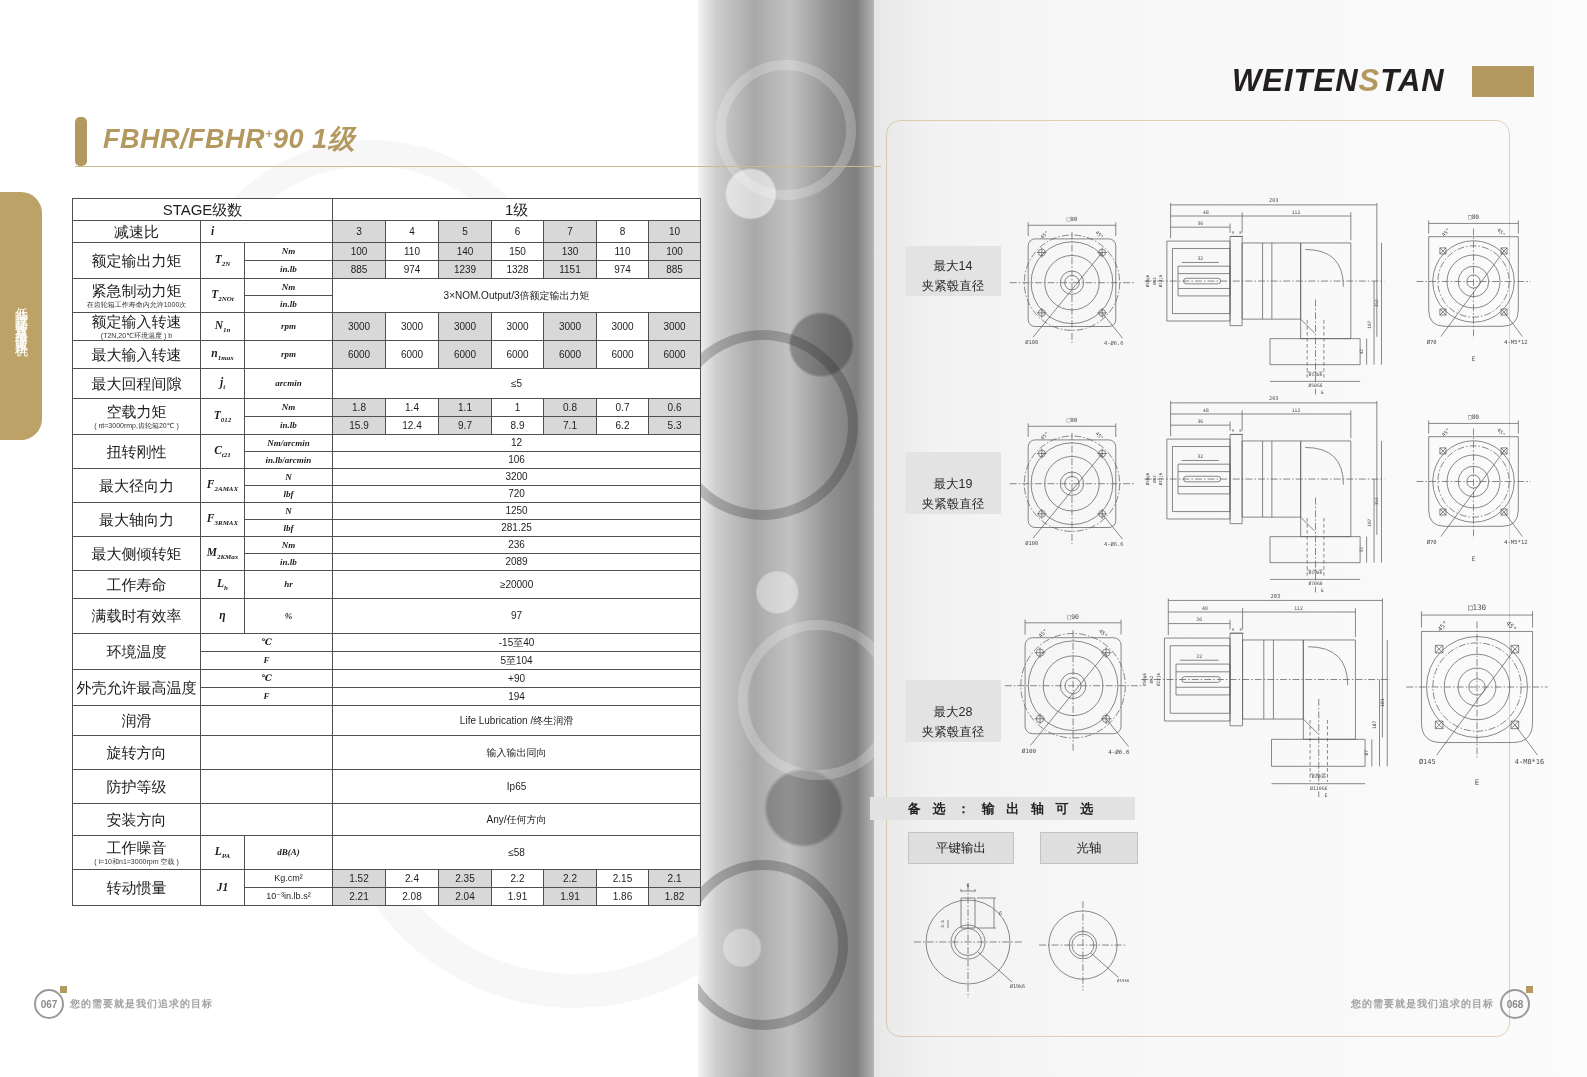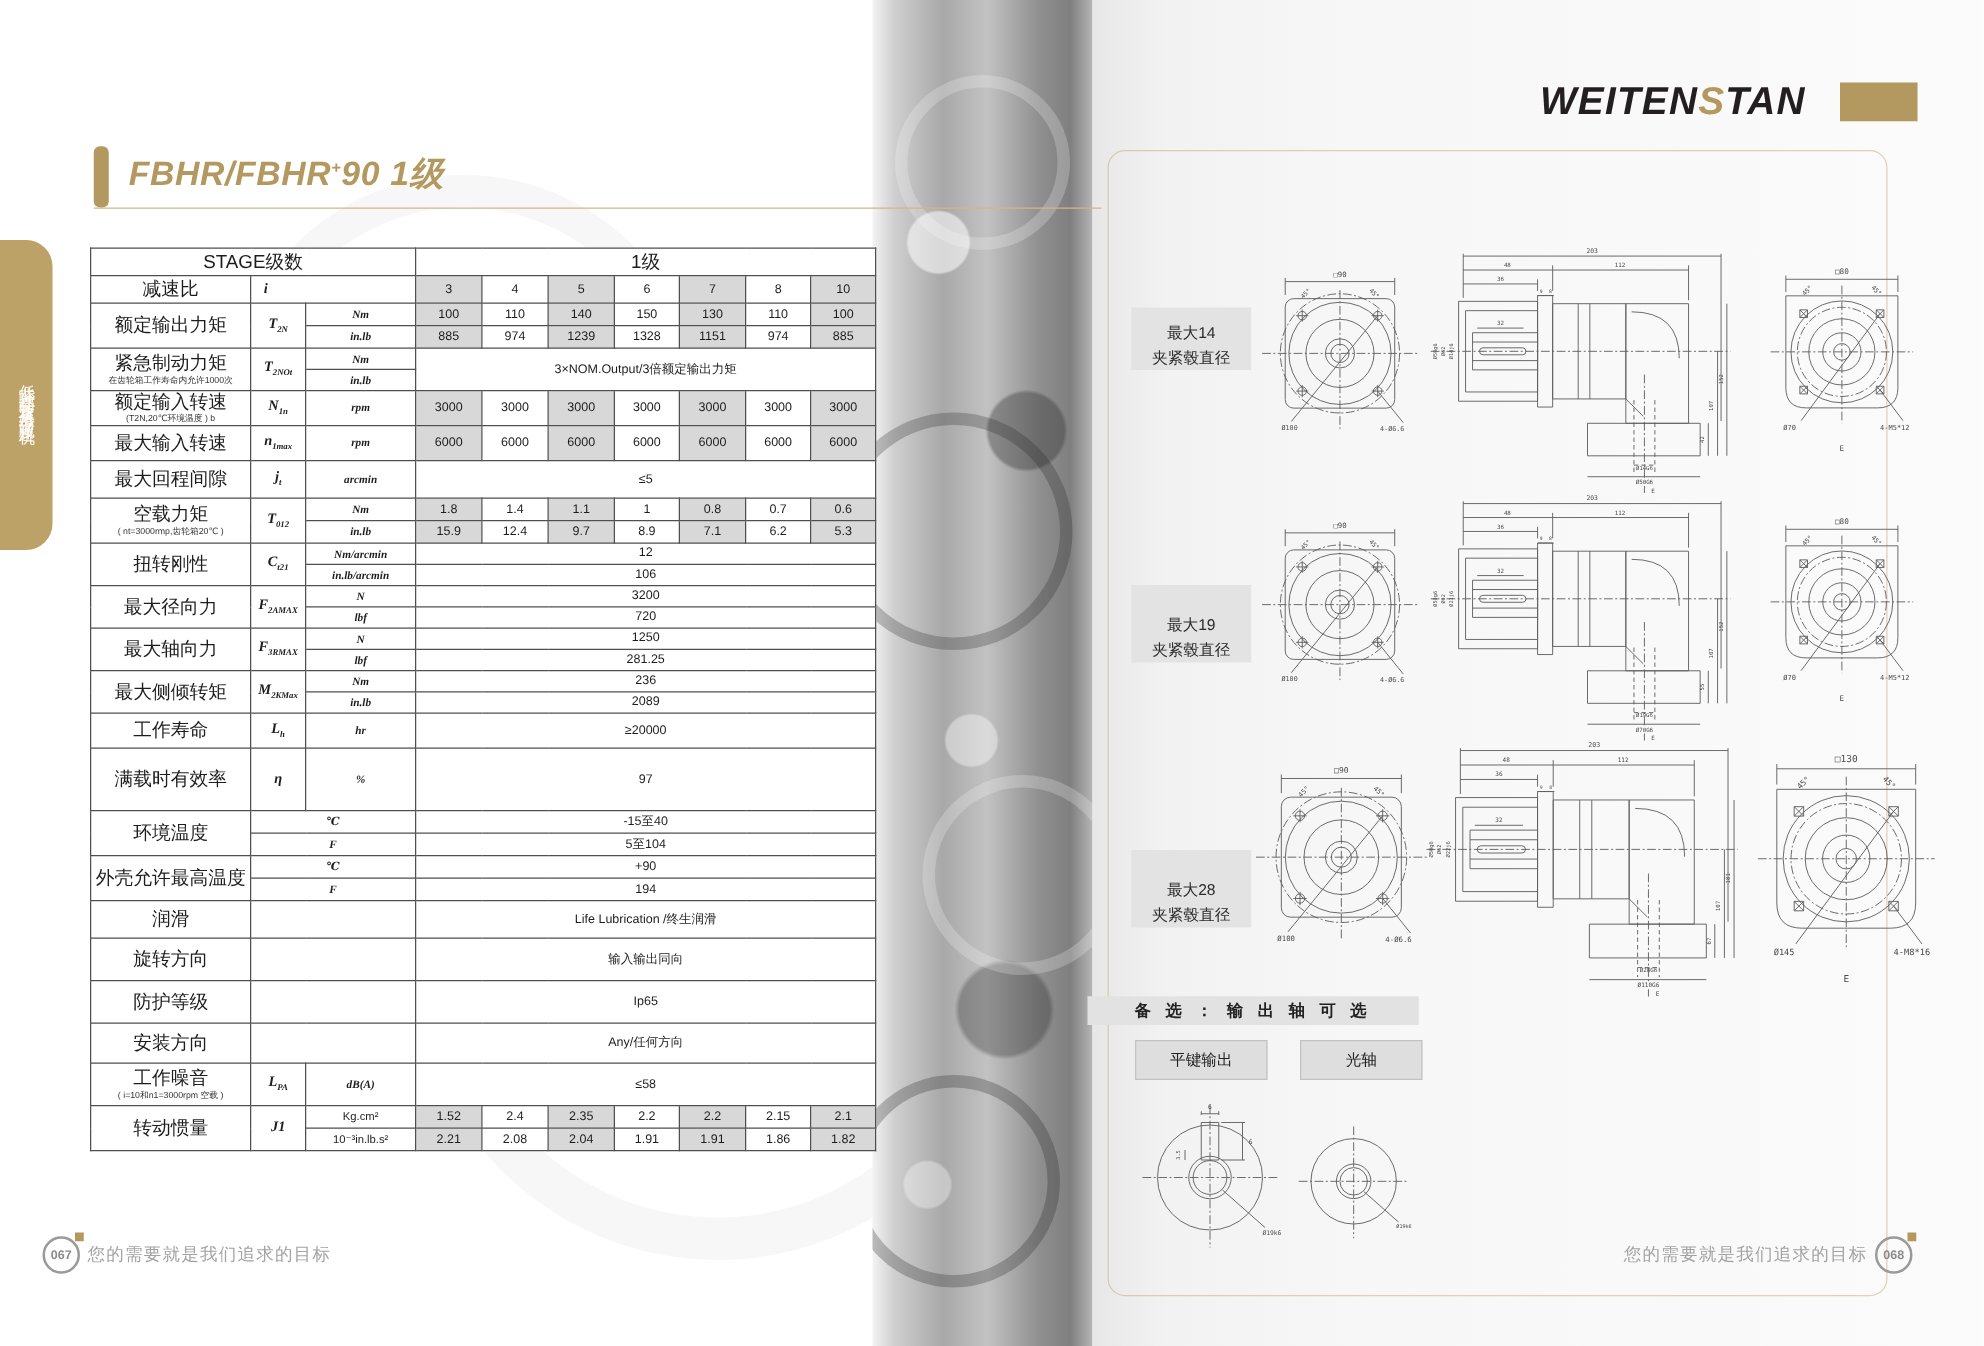--- a/index.html
+++ b/index.html
@@ -56,21 +56,21 @@
   #options-header{left:870px;top:797px;width:265px;height:23px;background:#e2e2e2;display:flex;align-items:center;justify-content:center;
     font-weight:bold;font-size:13px;letter-spacing:4px;color:#222;}
   .option-box{background:#dedede;border:1px solid #c2c2c2;display:flex;align-items:center;justify-content:center;
     font-size:12.5px;color:#222;}
   #option-keyed{left:908px;top:832px;width:104px;height:30px;}
   #option-plain{left:1040px;top:832px;width:96px;height:30px;}
   
   .pagenum-circle{width:26px;height:26px;border:2px solid #9a9a9a;border-radius:50%;display:flex;align-items:center;justify-content:center;
     color:#8a8a8a;font-size:10px;font-weight:bold;background:transparent;}
   .gold-dot{width:7px;height:7px;background:#b3985f;}
-  .slogan{color:#a3a3a3;font-size:14px;letter-spacing:1px;}
+  .slogan{color:#a3a3a3;font-size:10px;letter-spacing:1px;font-weight:bold;}
 </style>
 </head>
 <body>
 
 <div class="abs" id="left-page-bg"></div>
 <div class="abs ghost-gear" style="left:180px;top:140px;width:330px;height:330px;"></div>
 <div class="abs ghost-gear" style="left:330px;top:520px;width:420px;height:420px;border-width:34px;"></div>
 <div class="abs" id="gutter-photo">
   <div class="gear-ring" style="left:18px;top:60px;width:120px;height:120px;"></div>
   <div class="gear-ring" style="left:-30px;top:330px;width:170px;height:170px;border-color:rgba(30,30,30,.25);"></div>
@@ -271,21 +271,21 @@
           <td colspan="7">2089</td>
         </tr>
         <tr style="height: 28px;">
           <td rowspan="1">
             <div class="lab">工作寿命</div>
           </td>
           <td rowspan="1" class="sym">L<sub>h</sub></td>
           <td class="unit">hr</td>
           <td colspan="7">≥20000</td>
         </tr>
-        <tr style="height: 50px;">
+        <tr style="height: 35px;">
           <td rowspan="1">
             <div class="lab">满载时有效率</div>
           </td>
           <td rowspan="1" class="sym">η</td>
           <td class="unit">%</td>
           <td colspan="7">97</td>
         </tr>
         <tr style="height: 18px;">
           <td rowspan="2">
             <div class="lab">环境温度</div>
@@ -489,21 +489,21 @@
       <line x1="36" y1="23" x2="124" y2="23"></line>
       <text x="80" y="19" font-size="6" text-anchor="middle">□80</text>
       <text x="54" y="33" font-size="5" text-anchor="middle" transform="rotate(-45 54 33)">45°</text>
       <text x="106" y="33" font-size="5" text-anchor="middle" transform="rotate(45 106 33)">45°</text>
       <line x1="48" y1="134" x2="110" y2="50"></line>
       <text x="34" y="141" font-size="5.5" text-anchor="start">Ø70</text>
       <line x1="110" y1="110" x2="128" y2="134"></line>
       <text x="110" y="141" font-size="5.5" text-anchor="start">4-M5*12</text>
       <text x="80" y="158" font-size="6" text-anchor="middle">E</text>
     </svg>
-    <div class="tagbox abs" style="left: 905px; top: 468px; width: 96px; height: 62px;">
+    <div class="tagbox abs" style="left: 905px; top: 452px; width: 96px; height: 62px;">
       <span>最大19</span>
       <span>夹紧毂直径</span>
     </div>
     <svg viewBox="0 0 150 155" class="draw" style="left: 998px; top: 400px; width: 146px; height: 150.867px; position: absolute;">
       <line x1="12" y1="86" x2="140" y2="86" stroke-dasharray="7 2 1.6 2"></line>
       <line x1="76" y1="34" x2="76" y2="148" stroke-dasharray="7 2 1.6 2"></line>
       <rect x="31" y="41" width="90" height="90" rx="7"></rect>
       <circle cx="76" cy="86" r="49" stroke-dasharray="7 2 1.6 2"></circle>
       <circle cx="76" cy="86" r="42"></circle>
       <circle cx="76" cy="86" r="28"></circle>

